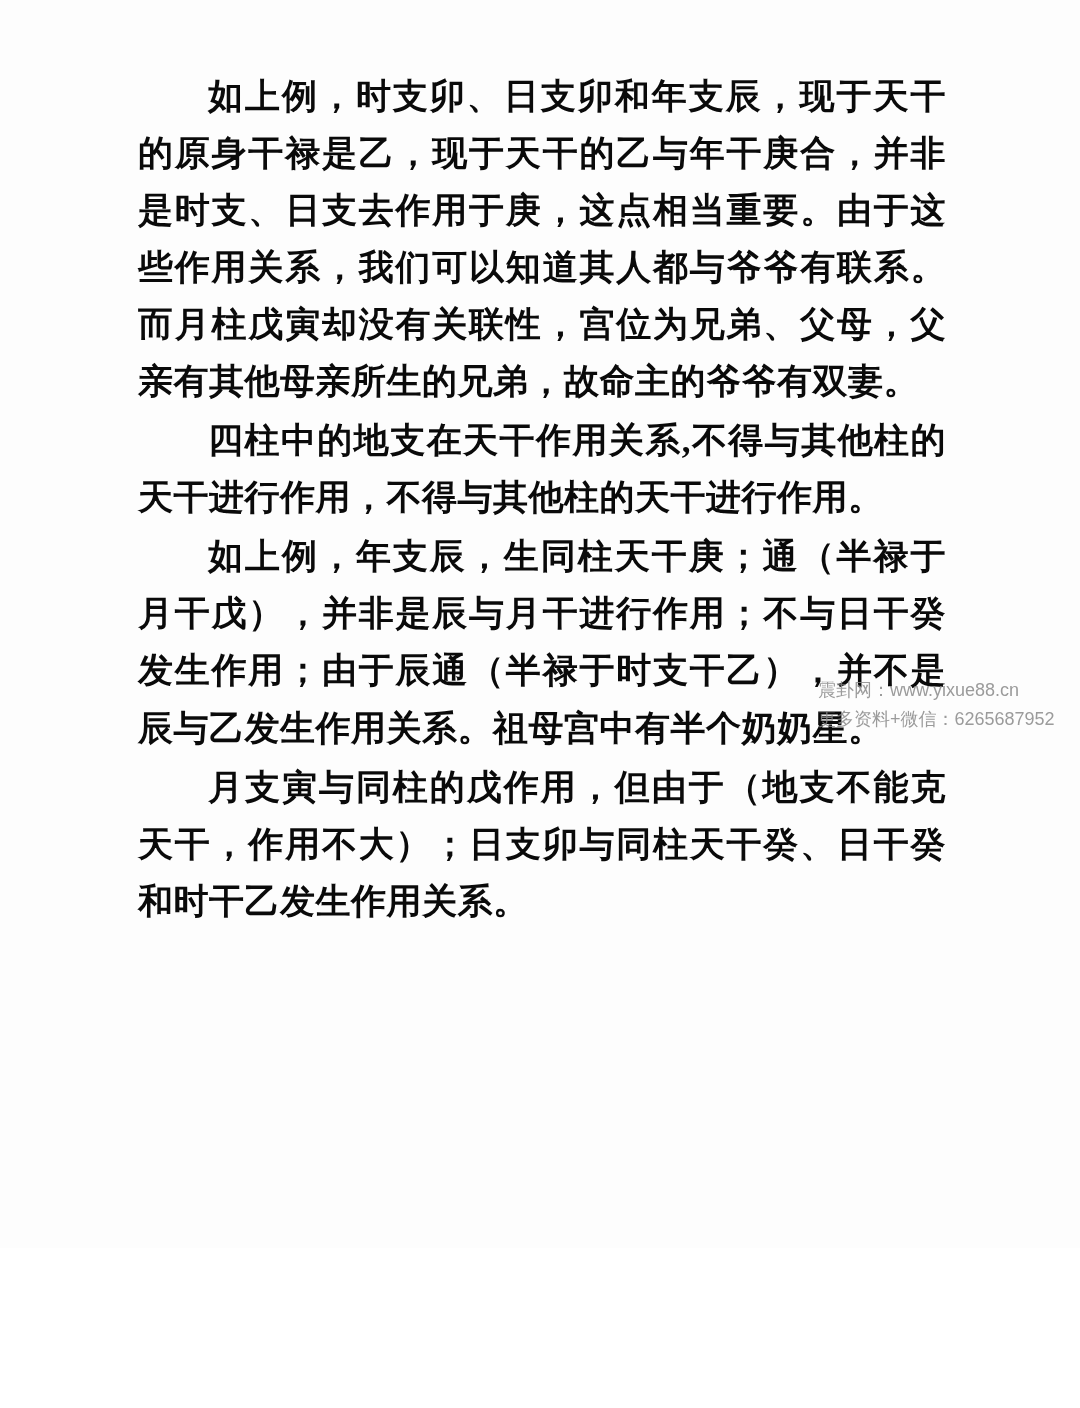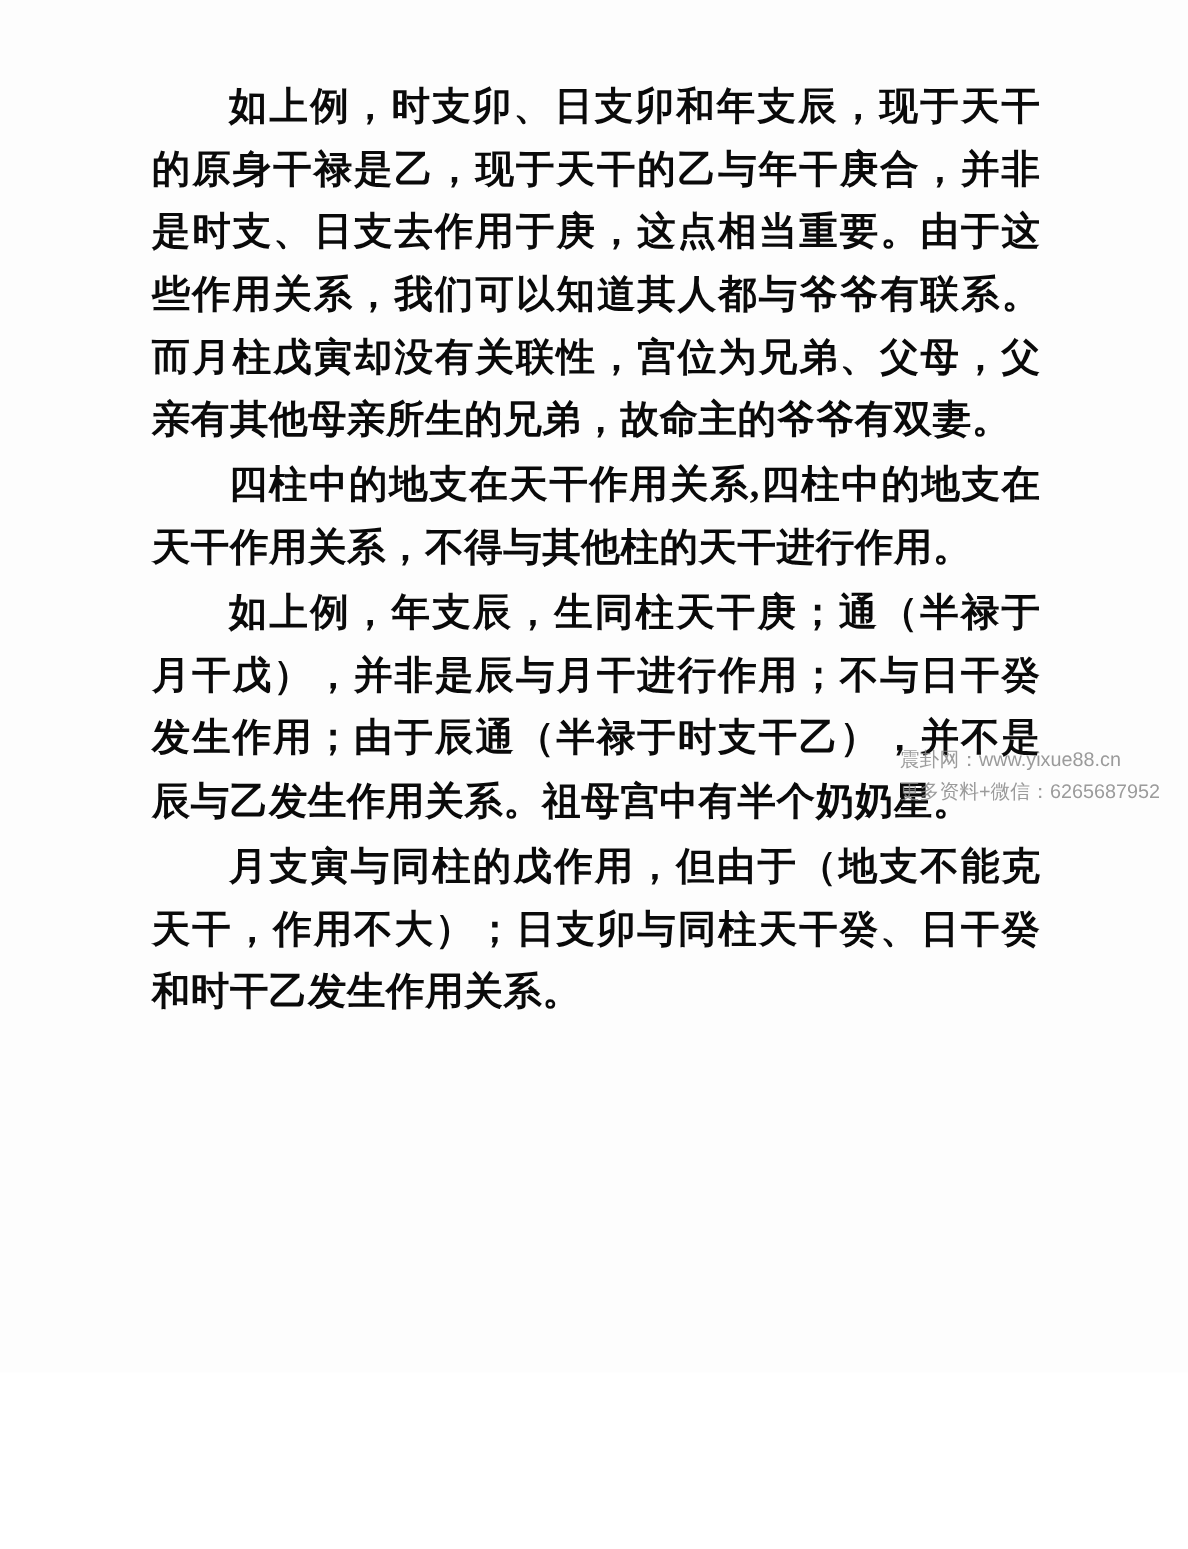--- a/index.html
+++ b/index.html
@@ -60,21 +60,21 @@
     color: #3b82f6;
   }
 </style>
 </head>
 <body>
 
 <div class="page">
 
   <div class="content">
     <p class="para">如上例，时支卯、日支卯和年支辰，现于天干的原身干禄是乙，现于天干的乙与年干庚合，并非是时支、日支去作用于庚，这点相当重要。由于这些作用关系，我们可以知道其人都与爷爷有联系。而月柱戊寅却没有关联性，宫位为兄弟、父母，父亲有其他母亲所生的兄弟，故命主的爷爷有双妻。</p>
-    <p class="para">四柱中的地支在天干作用关系,四柱中的地支在天干作用关系，不得与其他柱的天干进行作用。</p>
+    <p class="para">四柱中的地支在天干作用关系,不得与其他柱的天干进行作用，不得与其他柱的天干进行作用。</p>
     <p class="para">如上例，年支辰，生同柱天干庚；通（半禄于月干戊），并非是辰与月干进行作用；不与日干癸发生作用；由于辰通（半禄于时支干乙），并不是辰与乙发生作用关系。祖母宫中有半个奶奶星。</p>
     <p class="para">月支寅与同柱的戊作用，但由于（地支不能克天干，作用不大）；日支卯与同柱天干癸、日干癸和时干乙发生作用关系。</p>
   </div>
 
   <div class="watermark">
     <span class="wm-line">震卦网：www.yixue88.cn</span>
     <span class="wm-line">更多资料+微信：6265687952</span>
   </div>
 
   <div class="page-number">36</div>

